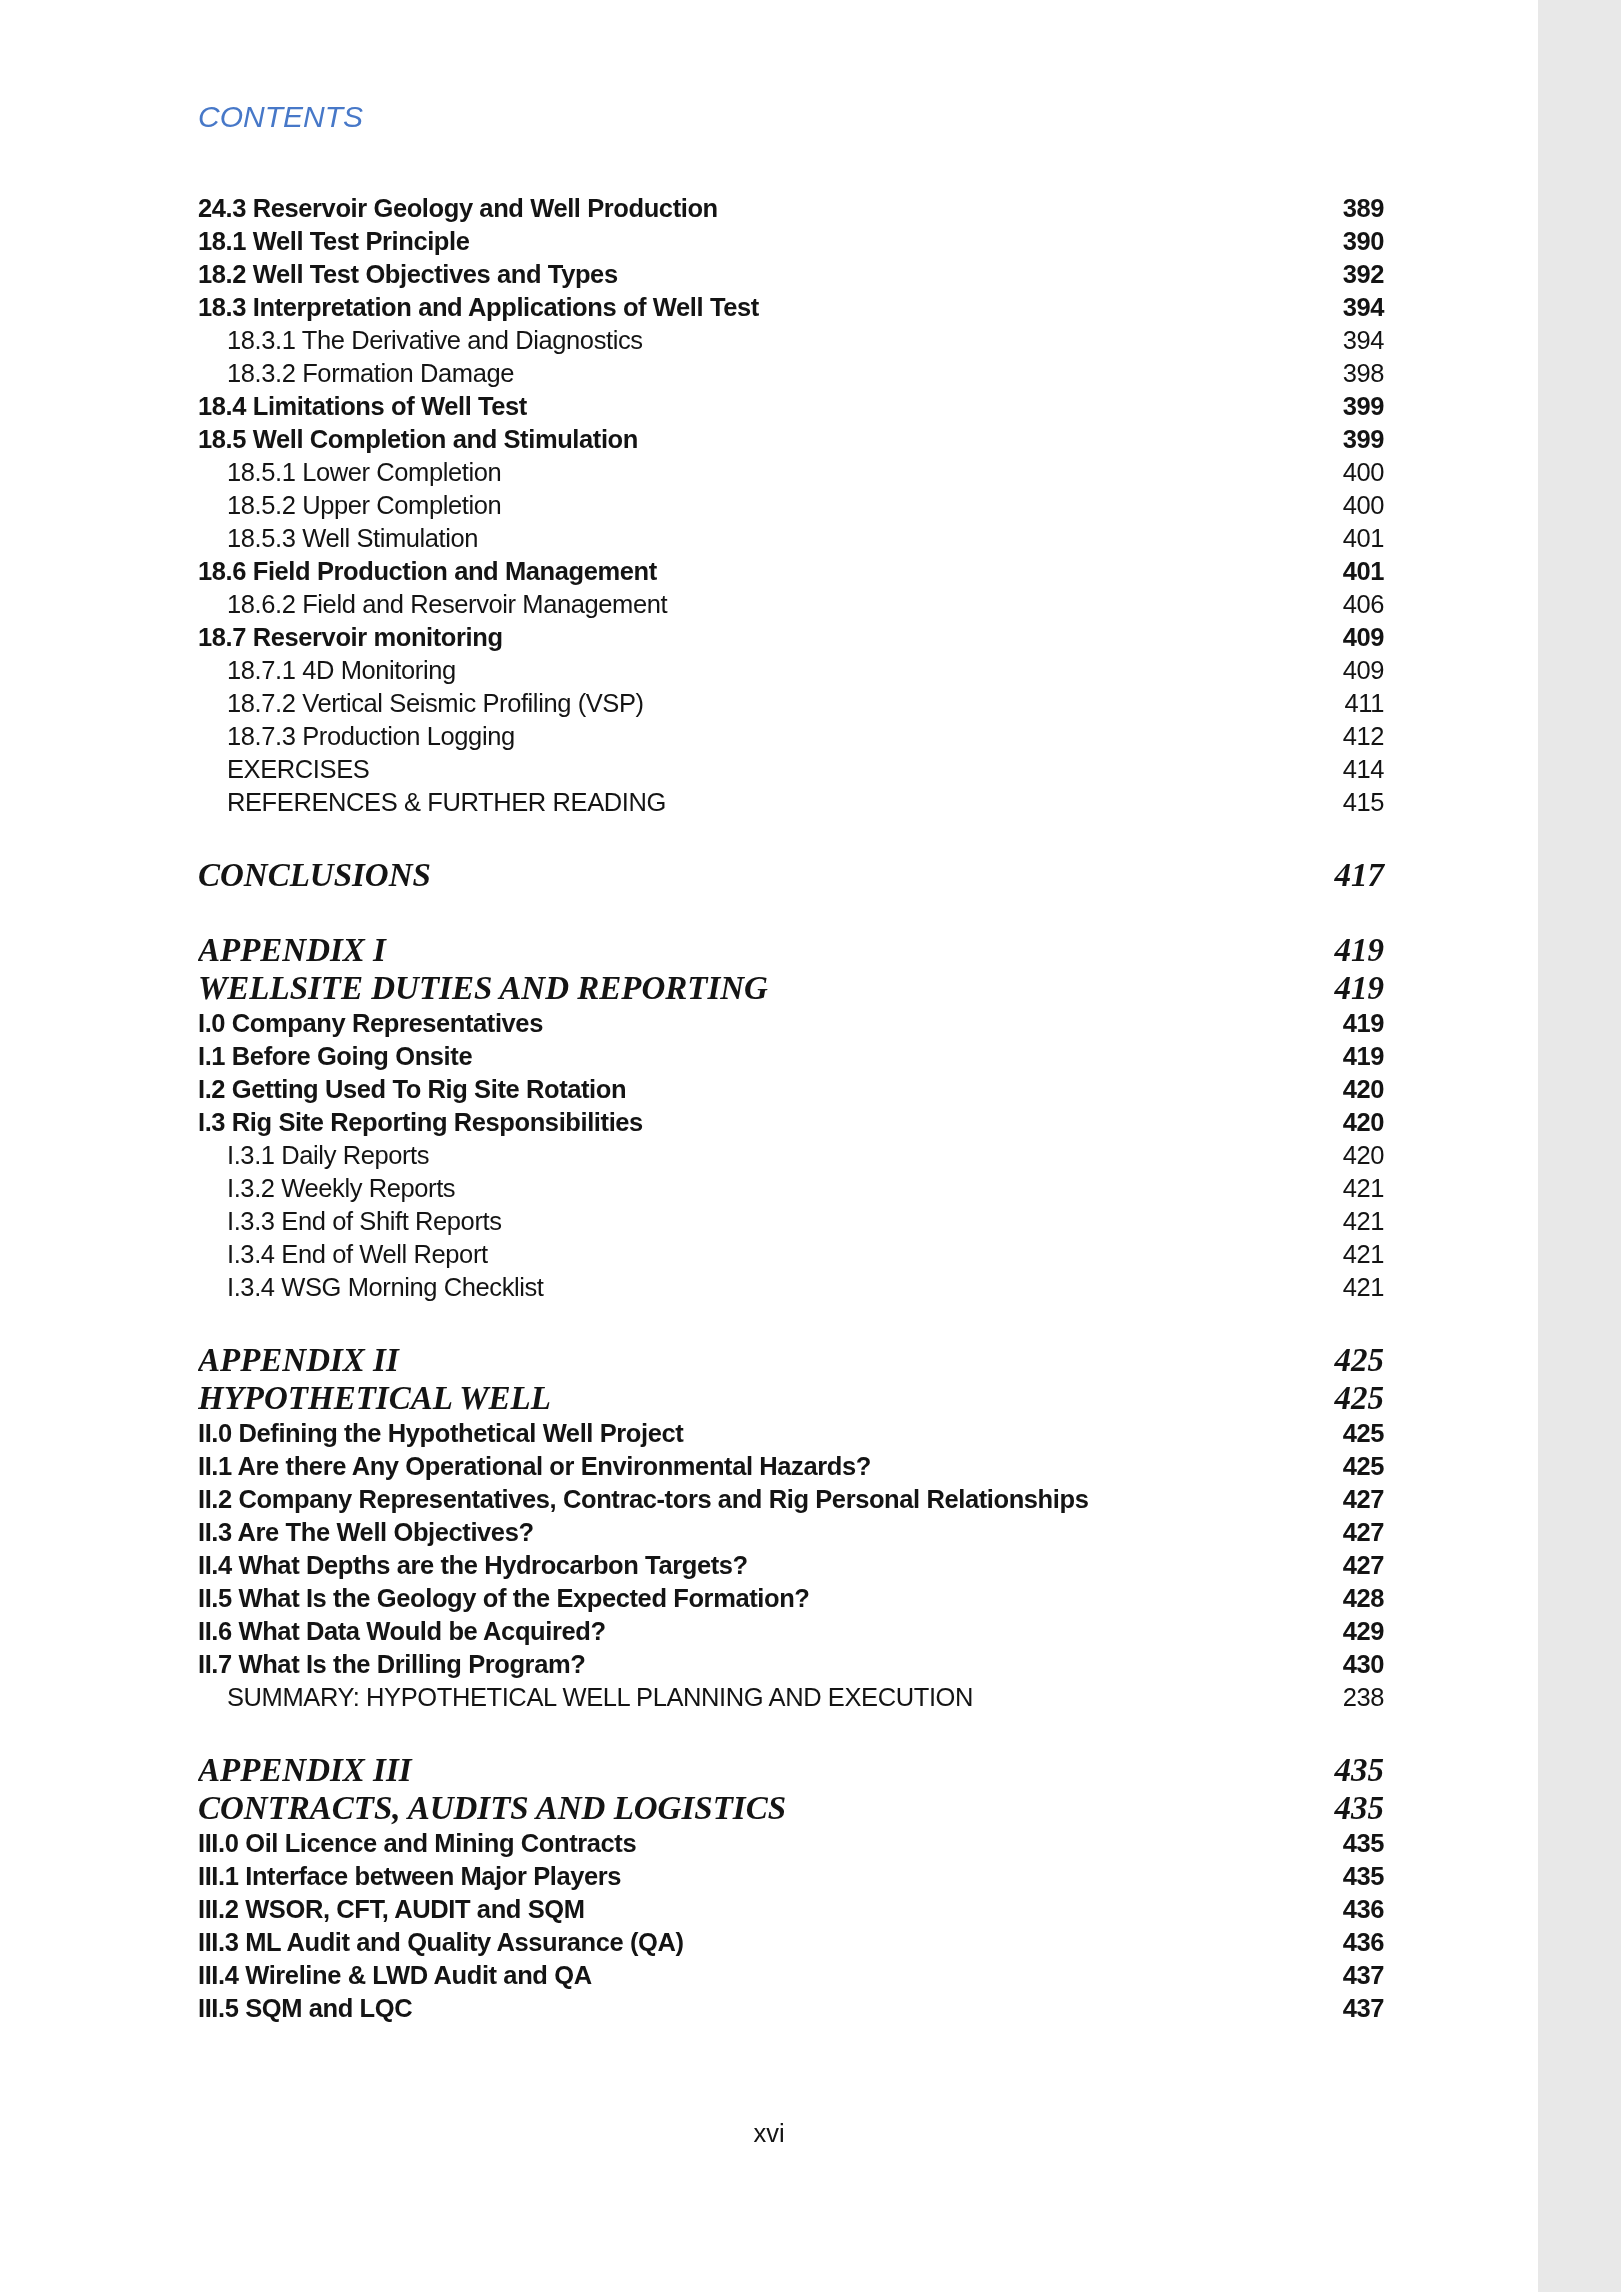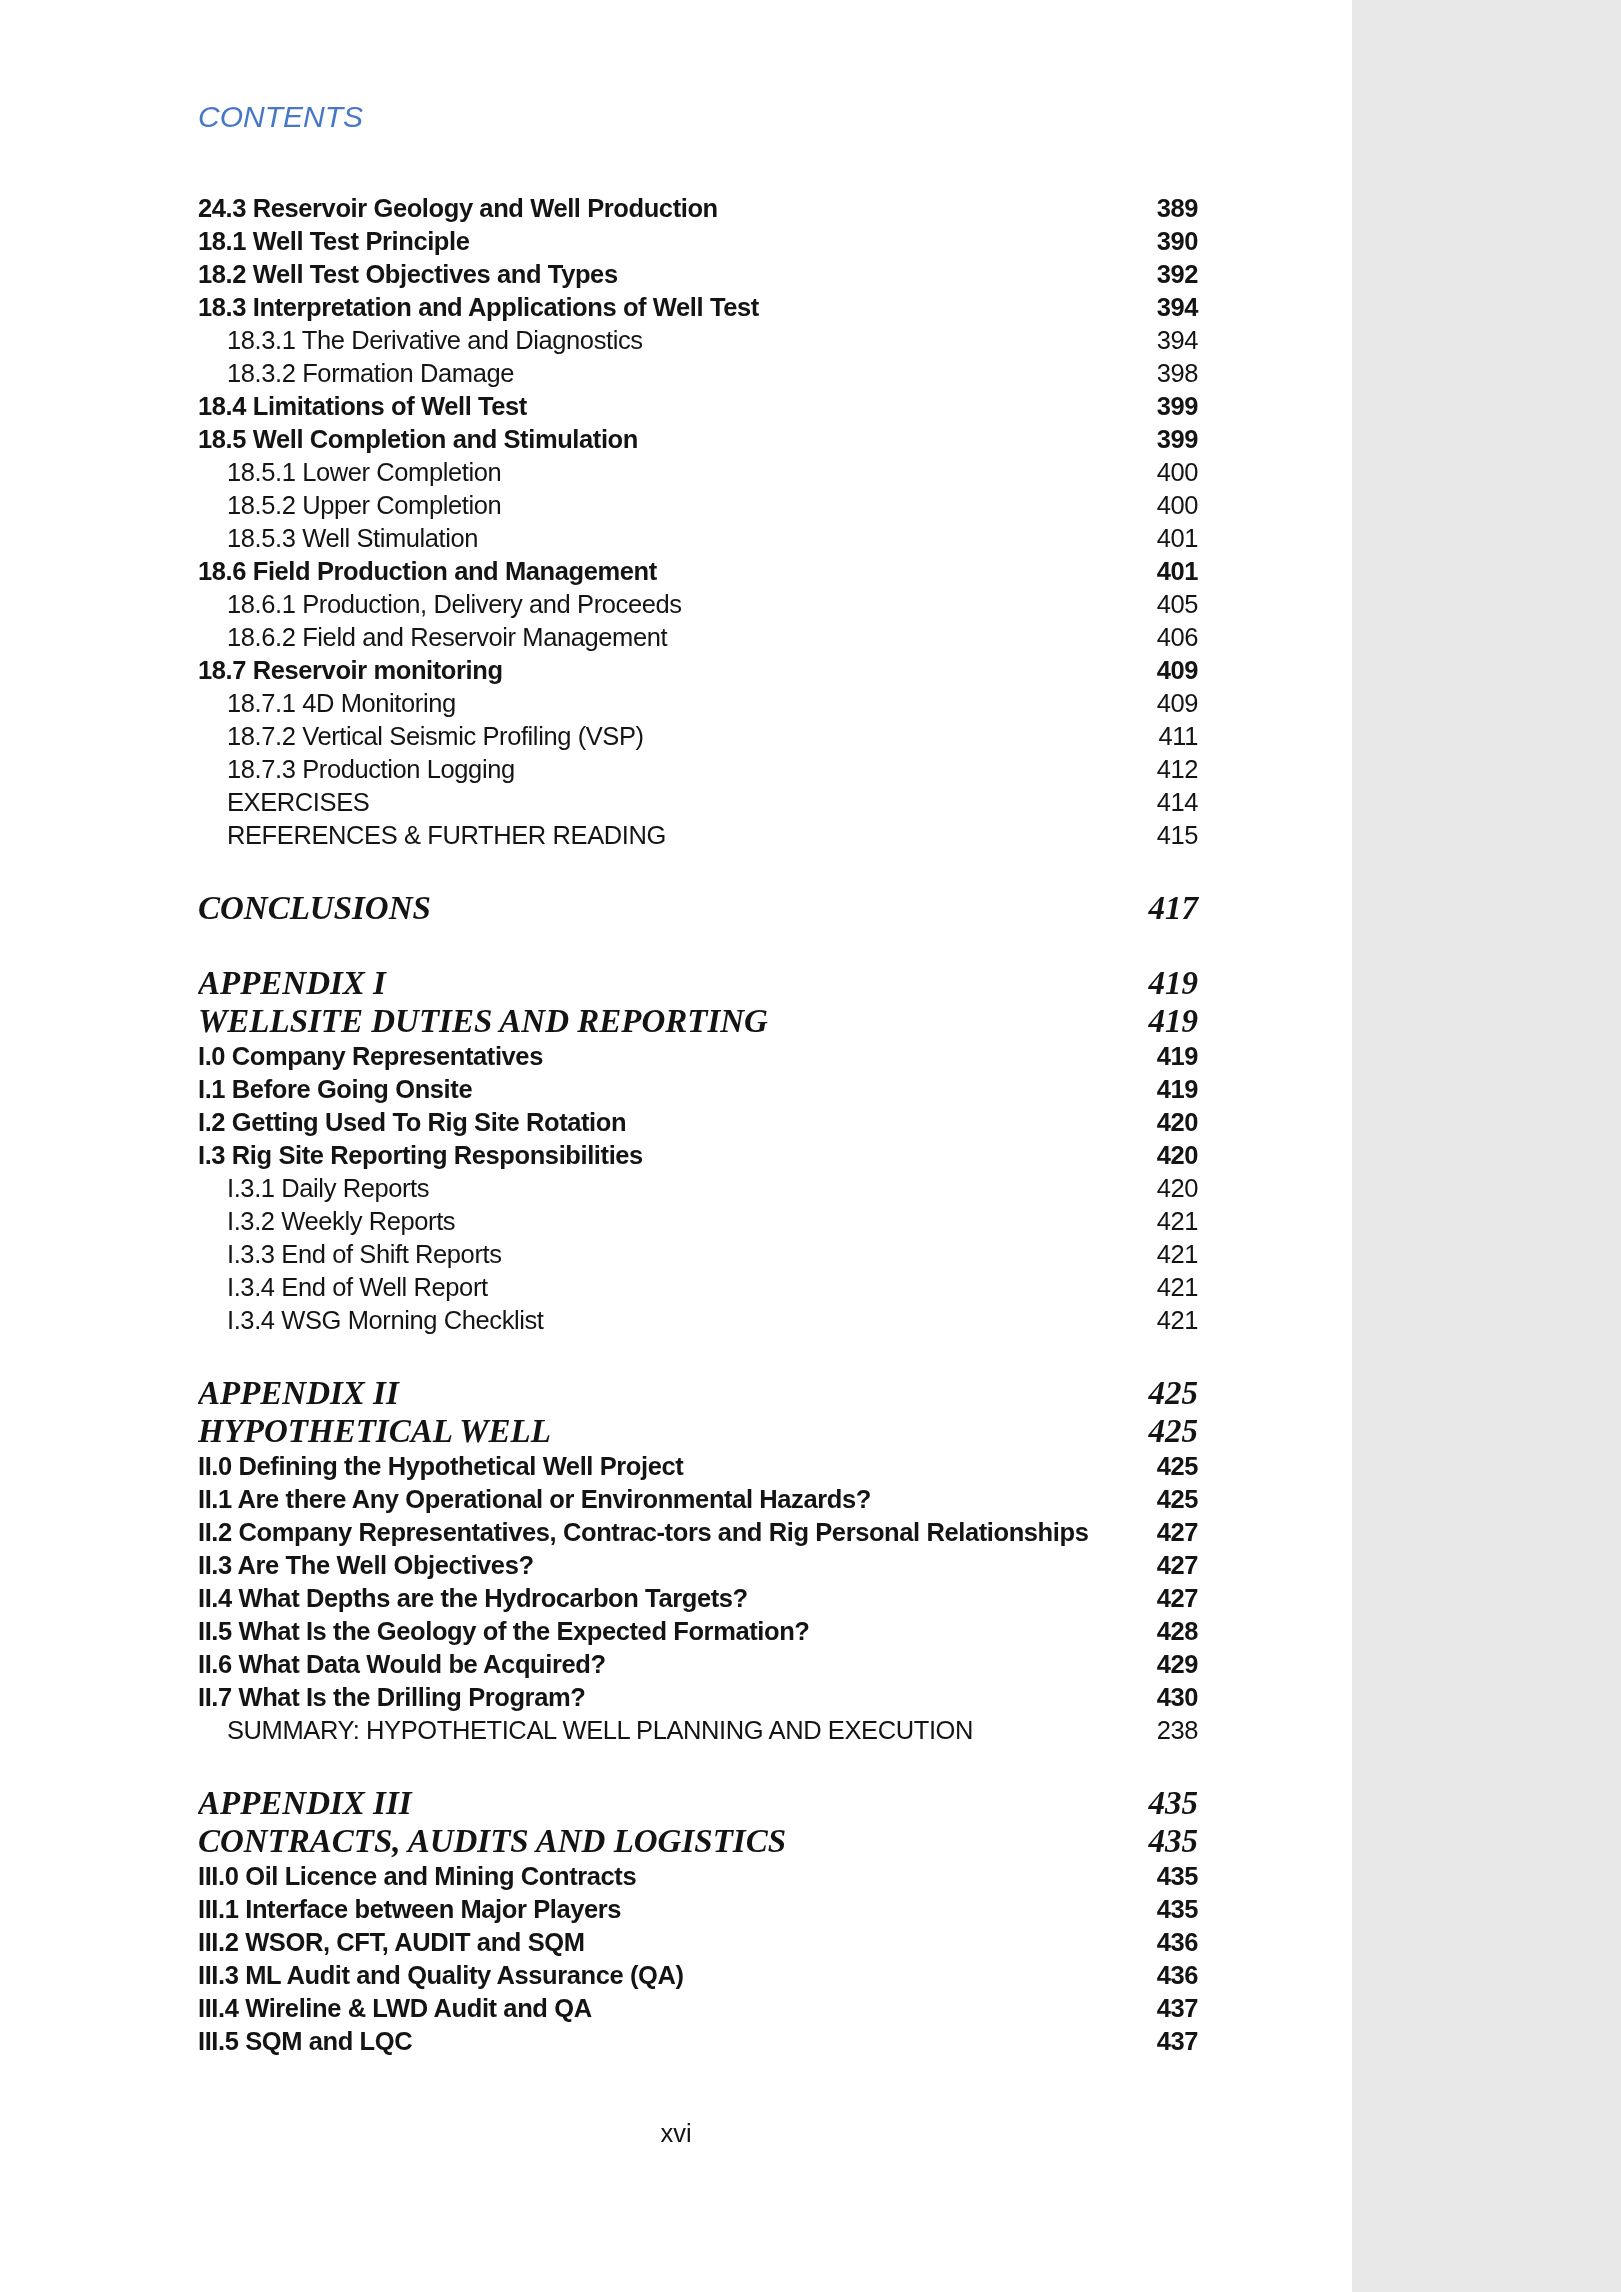--- a/index.html
+++ b/index.html
@@ -2,21 +2,21 @@
 <html><head>
 <meta charset="utf-8">
 <style>
   html, body {
     margin: 0;
     padding: 0;
     background: #e8e8e8;
   }
   .page {
     position: relative;
-    width: 1352px;
+    width: 1538px;
     height: 2293px;
     background: #ffffff;
     font-family: "Liberation Sans", sans-serif;
     color: #141414;
     overflow: hidden;
     box-sizing: border-box;
     padding: 98px 154px 0 198px;
   }
   .doc-header {
     font-style: italic;
@@ -136,24 +136,20 @@
   </div>
         <div class="row sub">
     <span class="label">18.5.3 Well Stimulation</span>
     <span class="page-num">401</span>
   </div>
         <div class="row main">
     <span class="label">18.6 Field Production and Management</span>
     <span class="page-num">401</span>
   </div>
         <div class="row sub">
-    <span class="label">18.6.1 Production, Delivery and Proceeds</span>
-    <span class="page-num">405</span>
-  </div>
-        <div class="row sub">
     <span class="label">18.6.2 Field and Reservoir Management</span>
     <span class="page-num">406</span>
   </div>
         <div class="row main">
     <span class="label">18.7 Reservoir monitoring</span>
     <span class="page-num">409</span>
   </div>
         <div class="row sub">
     <span class="label">18.7.1 4D Monitoring</span>
     <span class="page-num">409</span>

